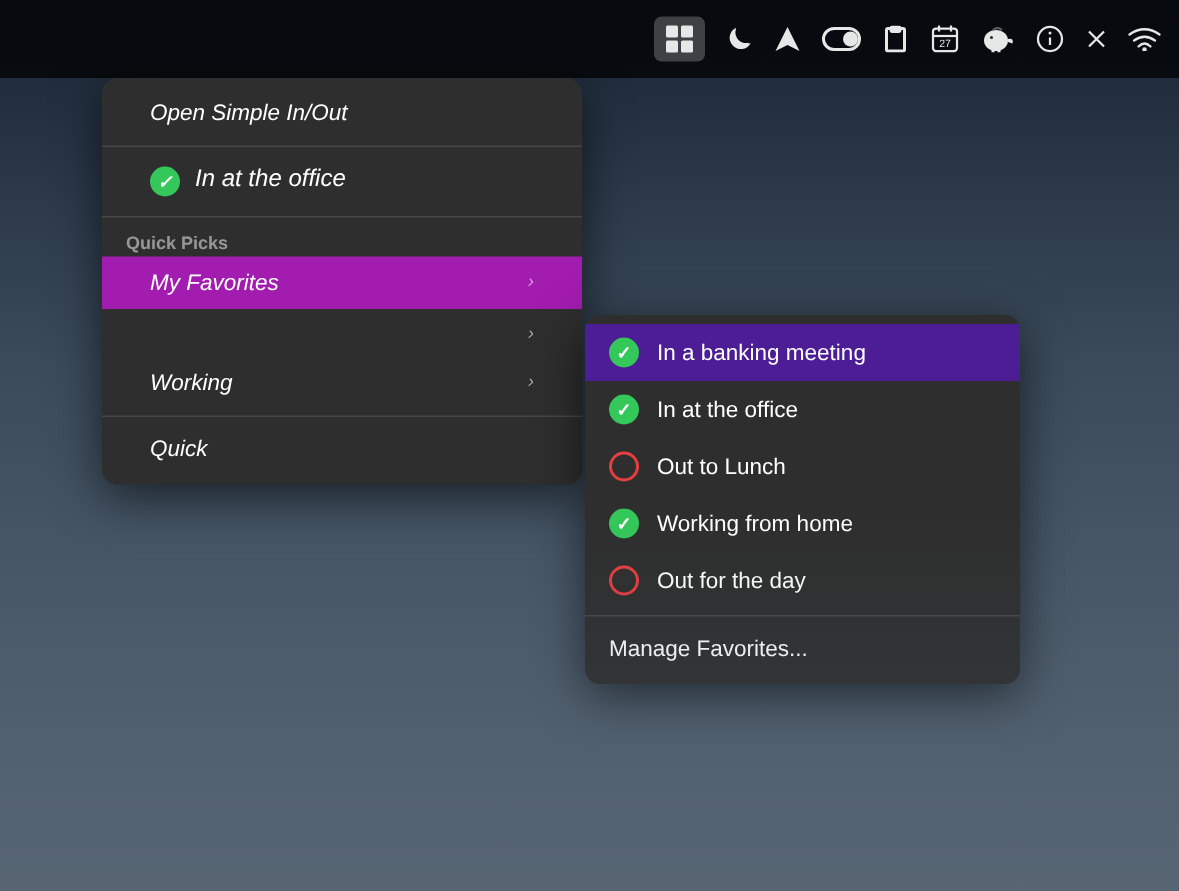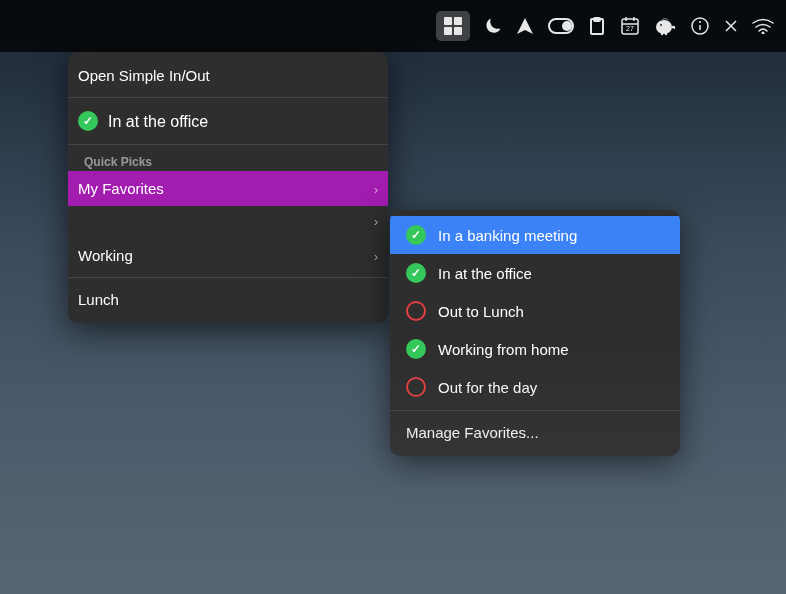--- a/index.html
+++ b/index.html
@@ -51,28 +51,29 @@
       left: 68px;
       width: 320px;
       background: #2e2e2e;
       border-radius: 10px;
       box-shadow: 0 8px 32px rgba(0,0,0,0.6);
       overflow: hidden;
       padding: 6px 0;
     }
 
     .menu-item {
-      padding: 9px 10px;
+      padding: 9px 32px;
       cursor: pointer;
       display: flex;
-      align-items: flex-end;
+      align-items: flex-start;
       gap: 10px;
       font-size: 15px;
       color: #fff;
       white-space: nowrap;
+      font-style: italic;
     }
 
     .menu-item.open {
       background: #a21caf;
     }
 
     .menu-separator {
       height: 1px;
       background: rgba(255,255,255,0.12);
       margin: 4px 0;
@@ -133,21 +134,21 @@
       cursor: pointer;
       display: flex;
       align-items: center;
       gap: 12px;
       font-size: 15px;
       color: #fff;
       white-space: nowrap;
     }
 
     .submenu-item.highlighted {
-      background: #3b82f6;
+      background: #4c1d95;
       border-radius: 0;
     }
 
     .submenu-separator {
       height: 1px;
       background: rgba(255,255,255,0.12);
       margin: 4px 0;
     }
 
     .icon-green-check {
@@ -287,21 +288,21 @@
   </div>
   <div class="menu-item">
     <span class="chevron">›</span>
   </div>
   <div class="menu-item">
     <span>Working</span>
     <span class="chevron">›</span>
   </div>
   <div class="menu-separator"></div>
   <div class="menu-item">
-    <span>Lunch</span>
+    <span>Quick</span>
   </div>
 </div>
 
 <div class="submenu">
   <div class="submenu-item highlighted">
     <span class="icon-green-check"></span>
     <span>In a banking meeting</span>
   </div>
   <div class="submenu-item">
     <span class="icon-green-check"></span>

